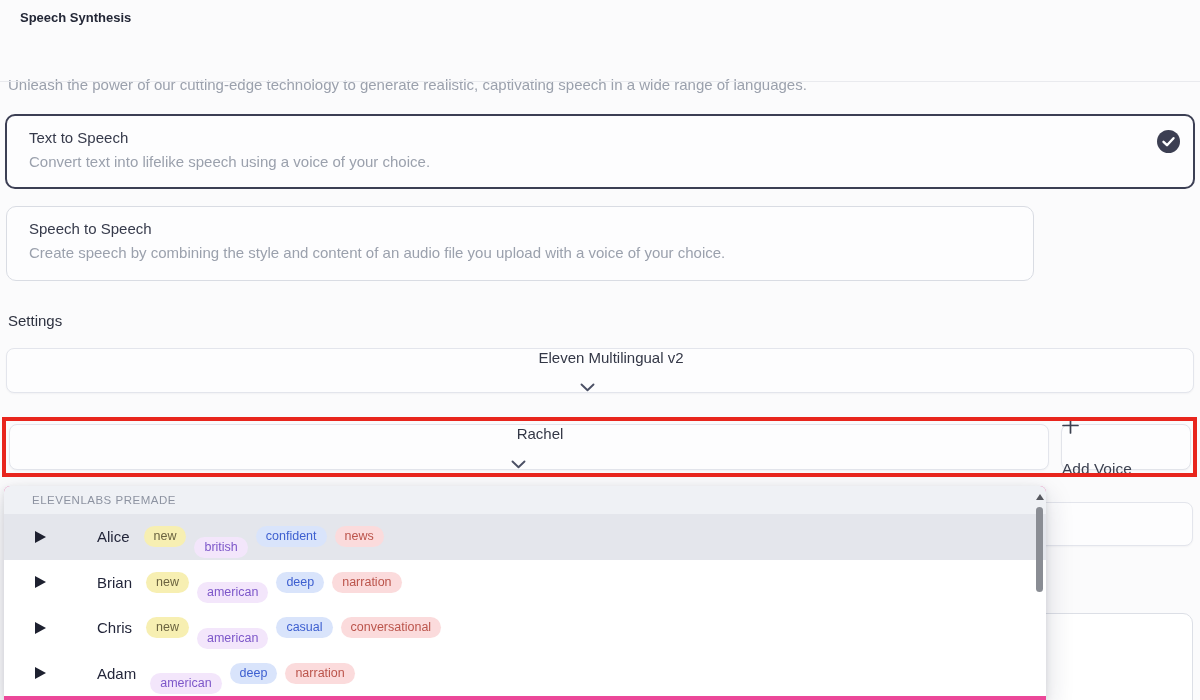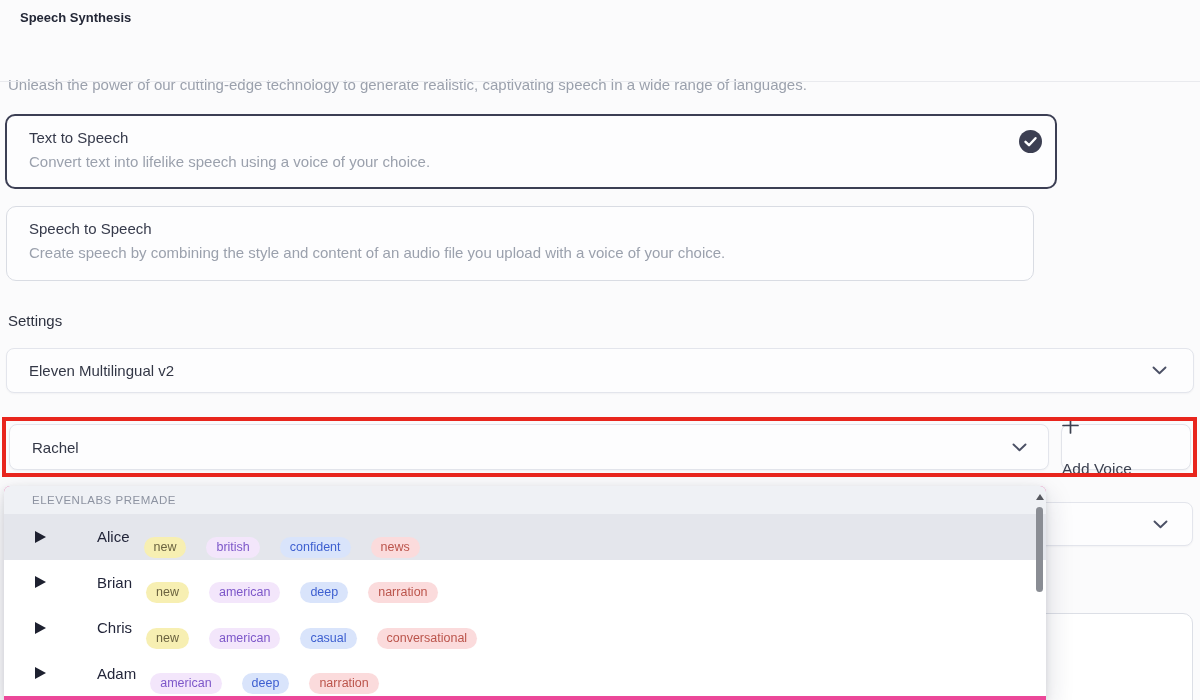--- a/index.html
+++ b/index.html
@@ -23,33 +23,34 @@
     font-size: 15px; color: #9ba1ad; margin-top: 36px;
   }
   .divider { left: 0; top: 81px; width: 1200px; height: 1px; background: #e9eaee; }
 
   
   .mode-card {
     left: 6px; width: 1028px; height: 75px;
     background: #fdfdfe; border: 1px solid #d9dce3; border-radius: 10px;
     padding: 13px 22px; cursor: pointer;
   }
-  .mode-card.selected { border: 2px solid #3c3f54; left: 5px; width: 1052px; }
+  .mode-card.selected { border: 2px solid #3c3f54; left: 5px; width: 1190px; }
   .mode-card .card-title { font-size: 15px; color: #363a4b; margin-bottom: 7px; }
   .mode-card .card-desc { font-size: 15px; color: #9ba1ad; }
   .check-badge { position: absolute; right: 13px; top: 14px; width: 23px; height: 23px; }
 
   
   .settings-label { left: 8px; top: 312px; font-size: 15px; color: #2e3240; }
 
   .select-box {
     background: #fdfdfe; border: 1px solid #e3e5ec; border-radius: 8px;
     display: flex; align-items: center;
     font-size: 15px; color: #333746; cursor: pointer;
     box-shadow: 0 1px 2px rgba(25,30,50,0.04);
+    flex-direction: column;
   }
   .select-box .select-value { padding-left: 22px; flex: 1; }
   .select-box .chev { margin-right: 0; }
 
   .model-select { left: 6px; top: 348px; width: 1188px; height: 45px; }
   .model-select .chev { margin-right: 26px; }
 
   .voice-select { left: 9px; top: 424px; width: 1040px; height: 46px; }
   .voice-select .chev { margin-right: 21px; }
 
@@ -94,21 +95,21 @@
   }
   .voice-row.highlighted { background: #e4e6ec; }
   .play-icon {
     width: 0; height: 0; flex: none;
     border-left: 11px solid #1e2130;
     border-top: 6.5px solid transparent;
     border-bottom: 6.5px solid transparent;
     margin-right: 11px; cursor: pointer;
   }
   .voice-name { font-size: 15px; color: #23263a; margin-right: 14px; margin-left: 40px; }
-  .tags { display: flex; gap: 20px; align-items: flex-end; }
+  .tags { display: flex; gap: 8px; align-items: center; }
   .pill {
     font-size: 12.5px; line-height: 21px; height: 21px;
     padding: 0 10px; border-radius: 11px; white-space: nowrap;
   }
   .pill-yellow { background: #f7efb2; color: #6b6340; }
   .pill-purple { background: #f3e6fb; color: #7d57c9; margin-top: 21px; }
   .pill-blue   { background: #d9e4fb; color: #3d5fd0; }
   .pill-pink   { background: #fbdbdc; color: #bb544b; }
 
   

